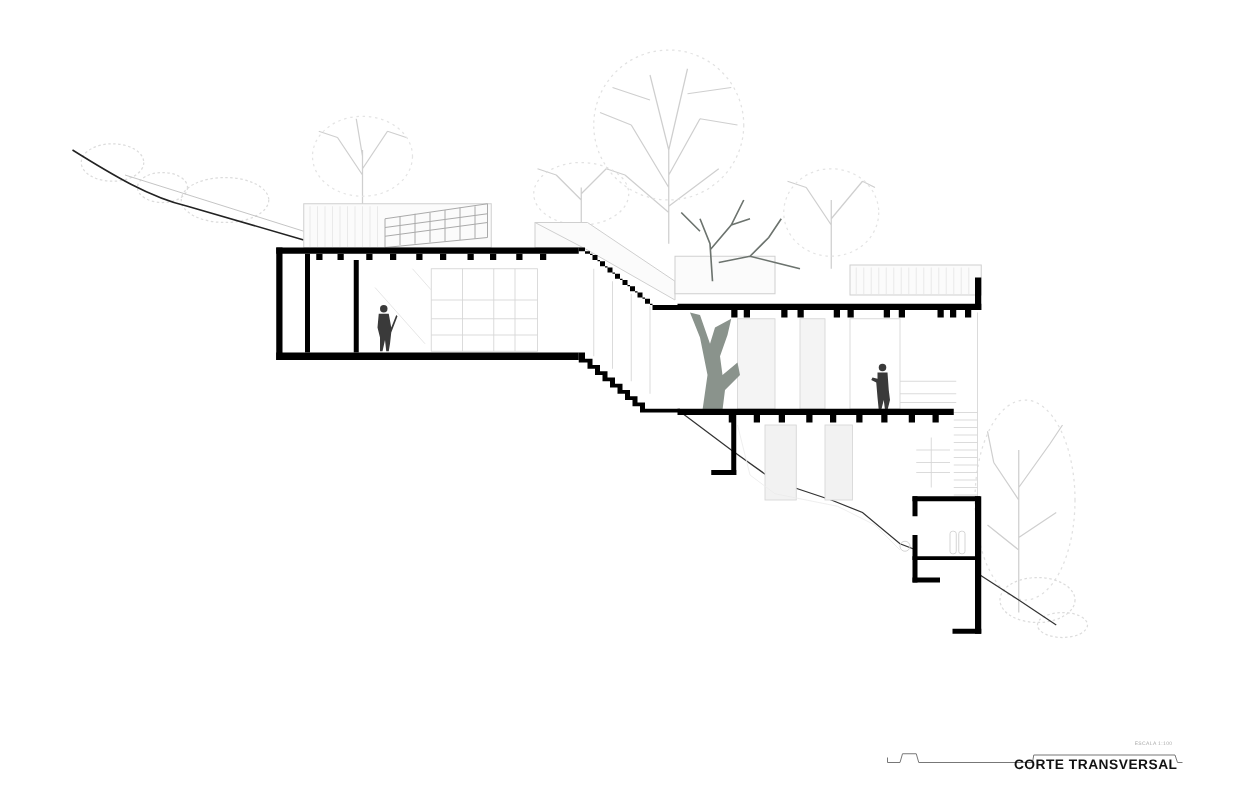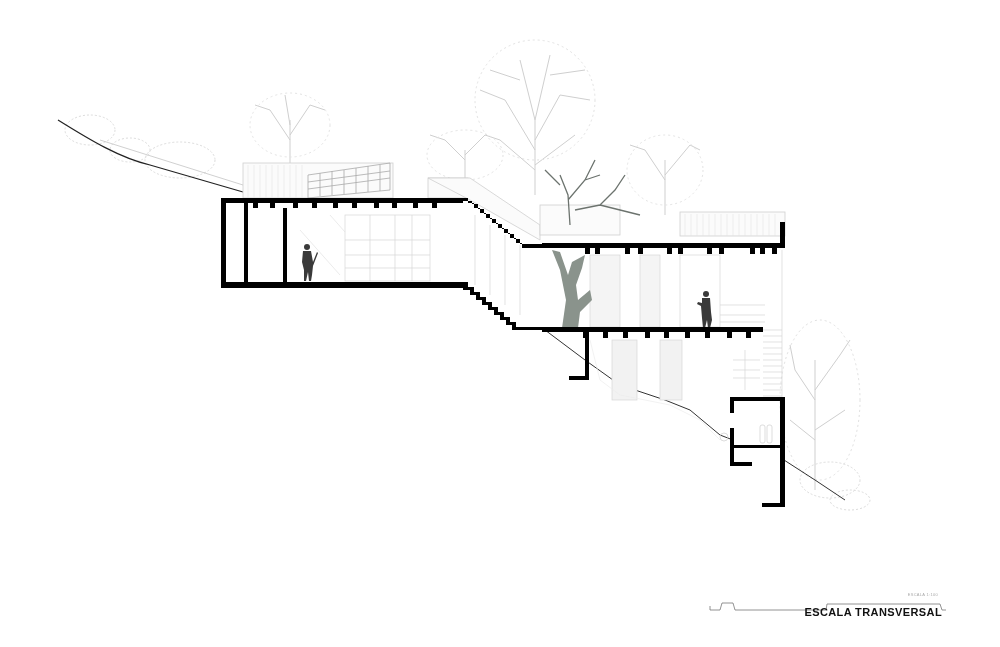--- a/index.html
+++ b/index.html
@@ -191,14 +191,14 @@
     <circle cx="724" cy="437" r="4"></circle>
   </g>
 
   <g stroke="#777" stroke-width="0.8" fill="none">
     <path d="M710 606 L710 610 L720 610 L722 603 L733 603 L735 610 L826 610 L827 604 L940 604 L942 610 L946 610"></path>
   </g>
 </svg>
 
 <div class="title-block">
   <span class="scale-text">ESCALA 1:100</span>
-  <span class="title-text">ESCALA TRANSVERSAL</span>
+  <span class="title-text">CORTE TRANSVERSAL</span>
 </div>
 
 </body></html>

